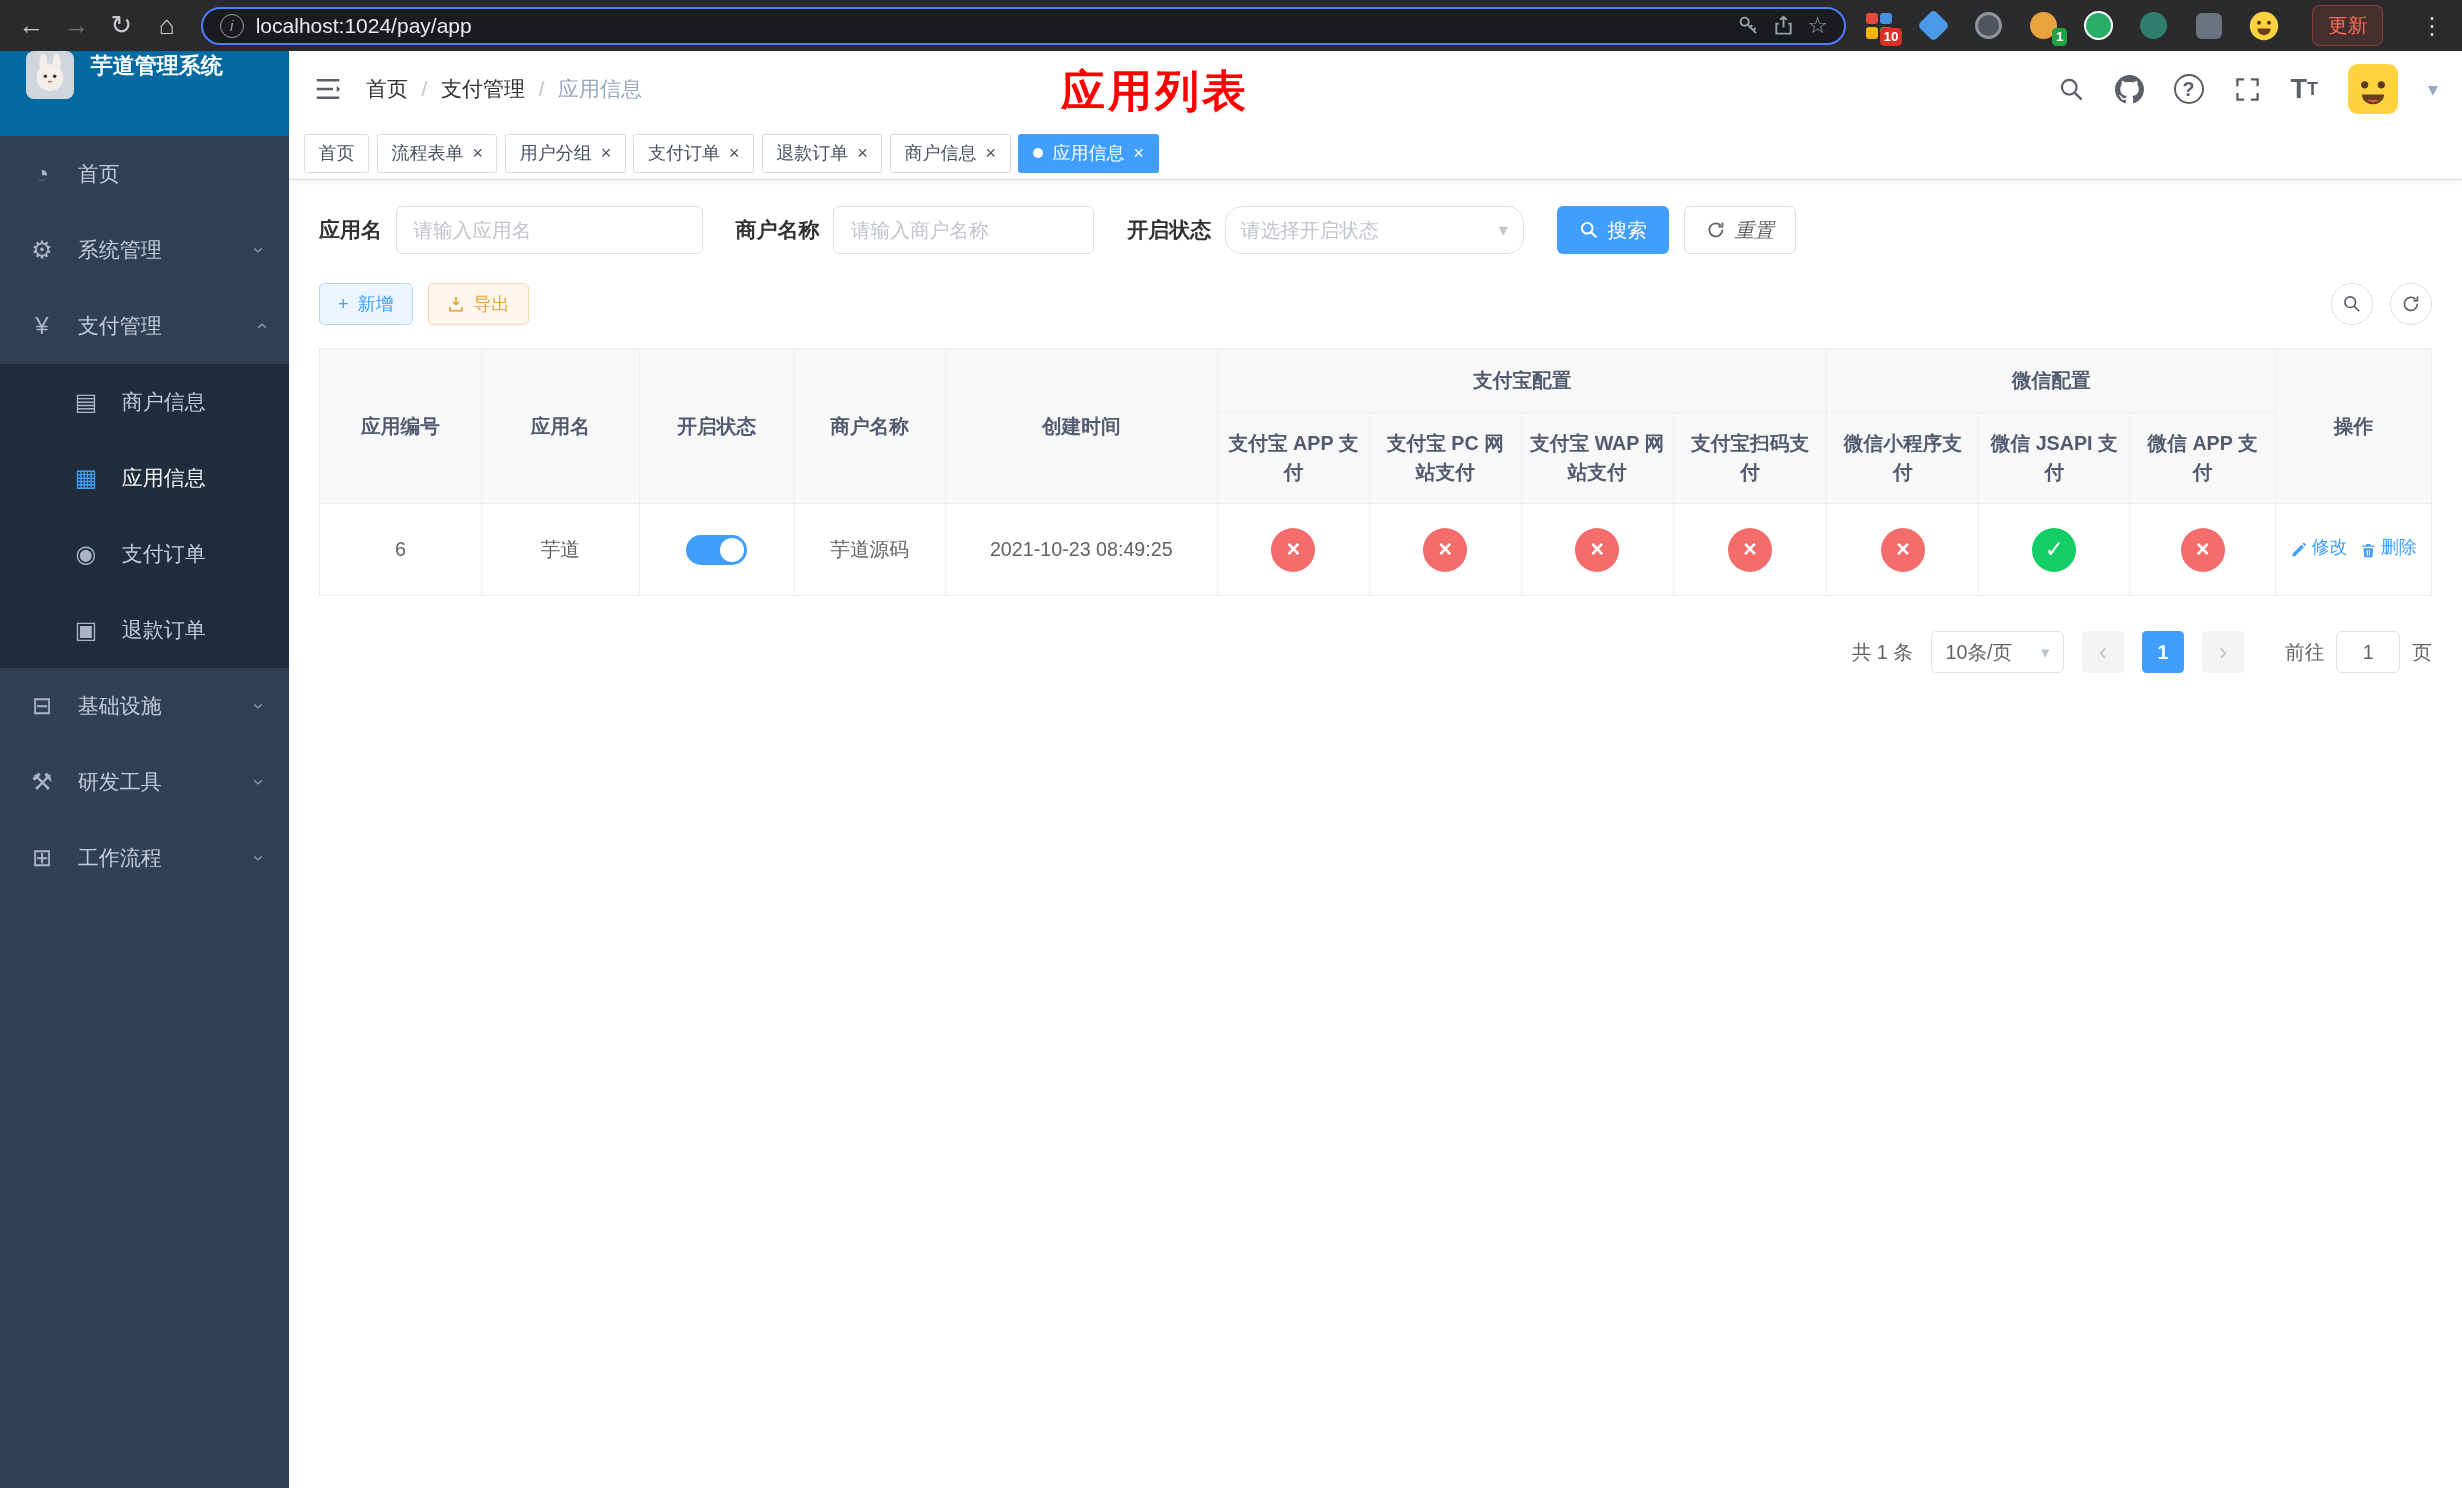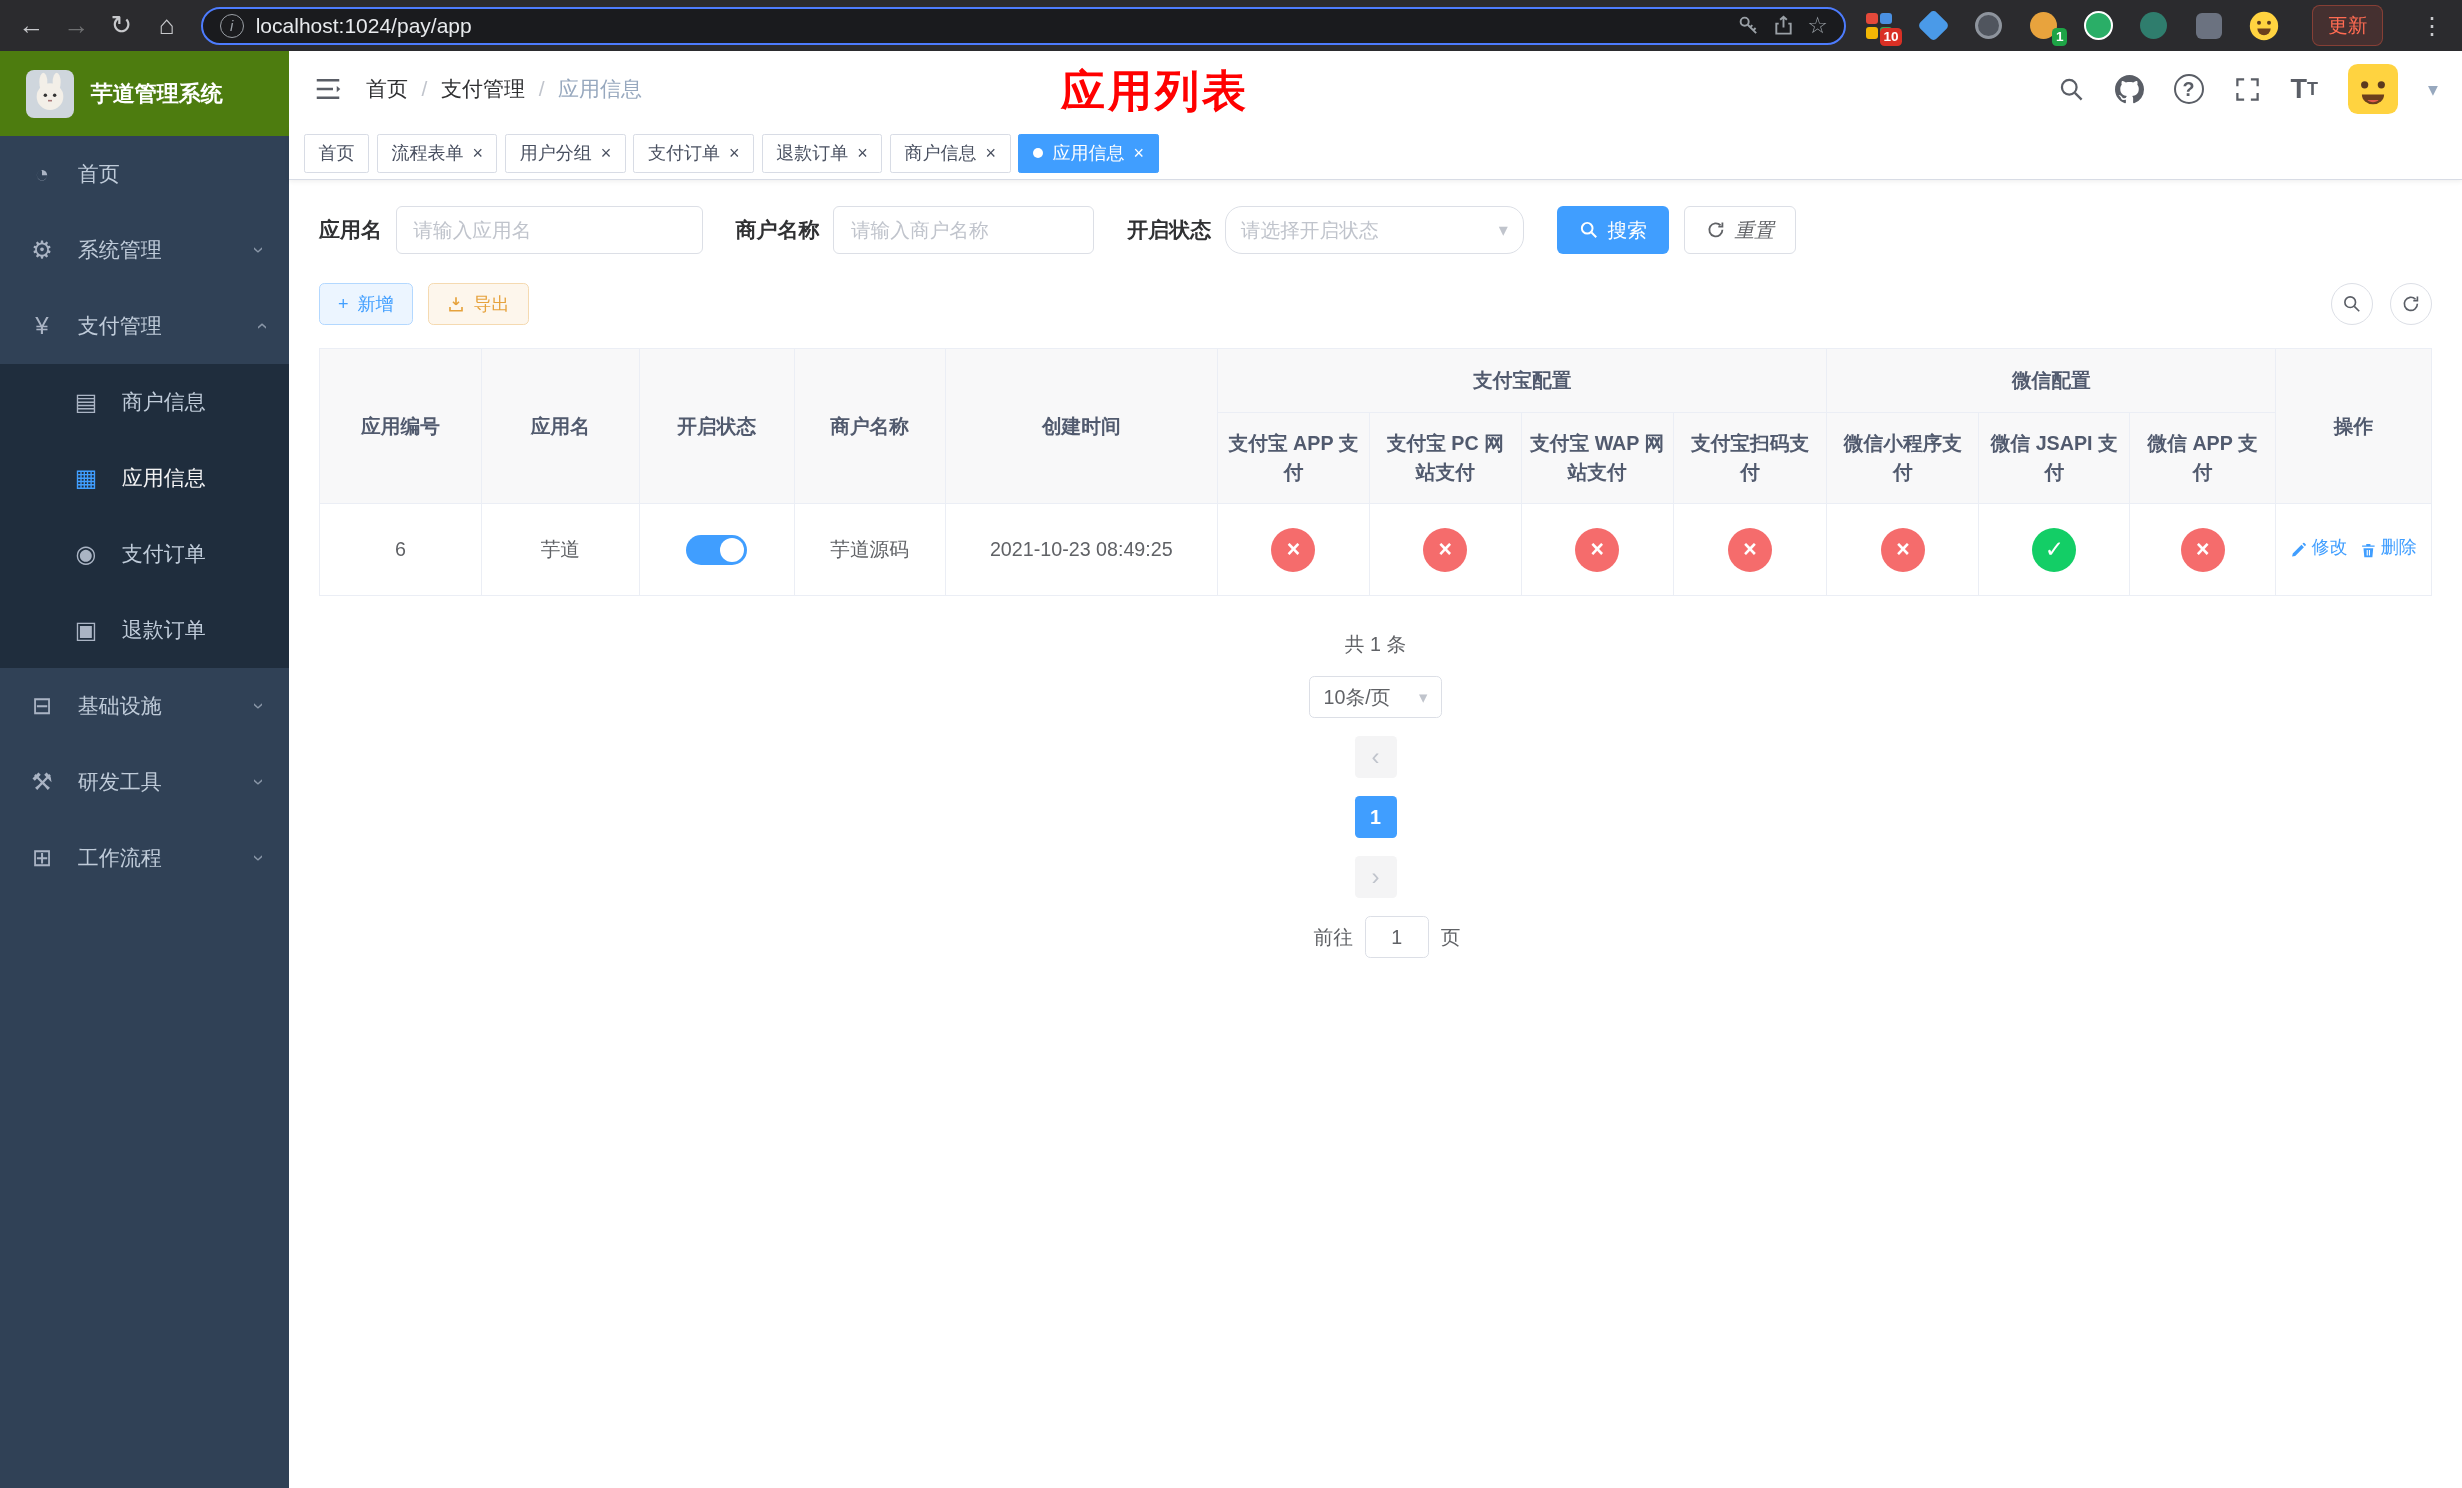--- a/index.html
+++ b/index.html
@@ -23,21 +23,21 @@
   .circ { border-radius:50%; }
   .gem { width:23px; height:23px; background:#4a9ae8; transform:rotate(45deg); border-radius:4.5px; }
   .update-chip { color:#ff6b52; background:rgba(232,84,62,.14); border:0.8px solid rgba(232,84,62,.4); border-radius:7.6px; padding:6px 15px; font-size:19.7px; margin:0 10.6px; white-space:nowrap; }
   .kebab { color:#c8c9cc; font-size:24px; padding:0 6px; }
 
   
   .app { display:flex; height:1437px; }
 
   
   .sidebar { width:289px; background:#304156; flex-shrink:0; display:flex; flex-direction:column; color:#bfcbd9; }
-  .logo-row { height:85px; background:#4d7c0f; display:flex; align-items:center; padding-left:26px; gap:16.7px; flex-shrink:0; }
+  .logo-row { height:85px; background:#0369a1; display:flex; align-items:flex-start; padding-left:26px; gap:16.7px; flex-shrink:0; }
   .logo-row .title { color:#fff; font-size:22px; font-weight:700; white-space:nowrap; }
   .menu-item { height:76px; display:flex; align-items:center; padding:0 26px; gap:19.7px; font-size:21px; color:#bfcbd9; cursor:pointer; }
   .menu-item .mi { width:32px; font-size:24px; text-align:center; color:#aab4c4; flex-shrink:0; }
   .menu-item .chev { margin-left:auto; color:#8a97a8; font-size:21px; display:inline-block; transform:rotate(90deg); }
   .menu-item .chev.up { transform:rotate(-90deg); }
   .submenu { background:#1f2d3d; }
   .submenu .menu-item { padding-left:70px; }
   .menu-item.active { color:#f4f4f5; }
   .menu-item.active .mi { color:#409EFF; }
 
@@ -95,21 +95,21 @@
   .toggle { width:61px; height:30px; border-radius:15px; background:#dcdfe6; position:relative; display:inline-block; vertical-align:middle; cursor:pointer; }
   .toggle::after { content:""; position:absolute; left:3px; top:3px; width:24px; height:24px; border-radius:50%; background:#fff; }
   .toggle.on { background:#409EFF; }
   .toggle.on::after { left:auto; right:3px; }
   .cfg { width:44px; height:44px; border-radius:50%; display:inline-flex; align-items:center; justify-content:center; color:#fff; font-size:23px; font-weight:700; }
   .cfg.no { background:#f56c6c; }
   .cfg.ok { background:#13ce66; }
   .op { color:#409EFF; font-size:18px; display:inline-flex; align-items:flex-end; gap:4.5px; cursor:pointer; text-decoration:none; margin:0 6px; white-space:nowrap; }
 
   
-  .pagination { display:flex; align-items:center; justify-content:flex-end; gap:18px; margin-top:35px; font-size:19.7px; color:#606266;flex-direction:column; }
+  .pagination { display:flex; align-items:center; justify-content:flex-end; gap:18px; margin-top:35px; font-size:19.7px; color:#606266; }
   .psize { width:133px; height:42px; border:0.8px solid #dcdfe6; border-radius:5.3px; display:flex; align-items:center; justify-content:space-between; padding:0 13.6px; color:#606266; cursor:pointer; background:#fff; }
   .psize .sel-caret { color:#c0c4cc; font-size:16.7px; }
   .pbtn { width:42px; height:42px; background:#f4f4f5; color:#c0c4cc; border-radius:4.5px; display:flex; align-items:center; justify-content:center; font-size:24px; cursor:pointer; }
   .pnum { width:42px; height:42px; background:#409EFF; color:#fff; border-radius:4.5px; display:flex; align-items:center; justify-content:center; font-weight:700; cursor:pointer; }
   .goto { display:flex; align-items:center; gap:12px; margin-left:23px; }
   .goto-input { width:64px; height:42px; border:0.8px solid #dcdfe6; border-radius:5.3px; text-align:center; font-size:19.7px; color:#606266; outline:none; }
   svg { display:block; }
 </style>
 </head>
 <body>

